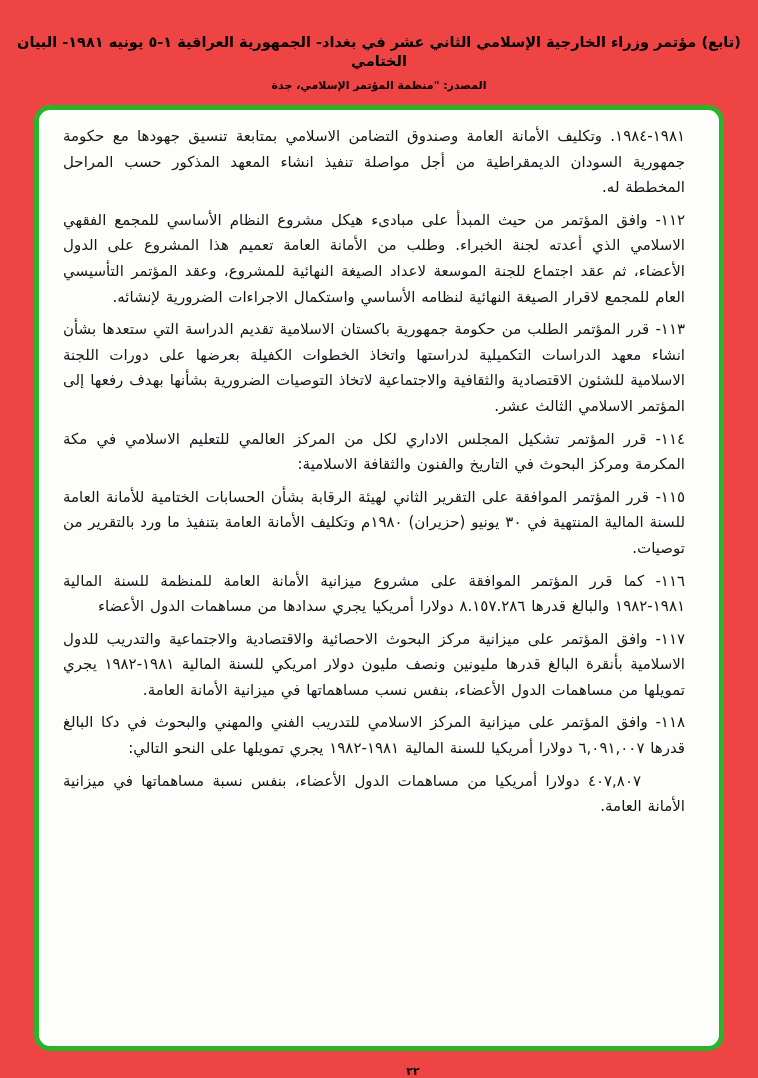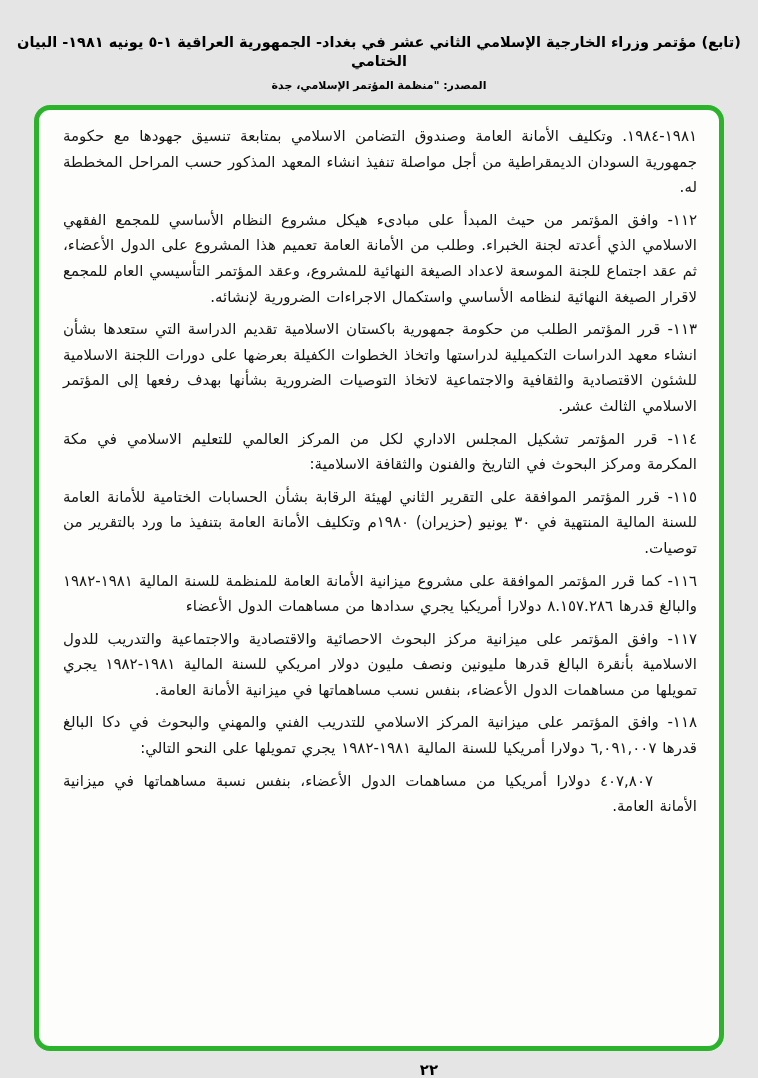--- a/index.html
+++ b/index.html
@@ -7,21 +7,21 @@
     padding: 0;
     background: #fcfcfa;
     font-family: "DejaVu Sans", sans-serif;
   }
   .page {
     position: relative;
     width: 758px;
     height: 1078px;
     overflow: hidden;
     direction: rtl;
-    background: #e5e5e5;
+    background: #ef4444;
   }
   .header {
     padding-top: 33px;
     text-align: center;
   }
   .doc-title {
     font-size: 14.5px;
     font-weight: bold;
     color: #000;
     line-height: 19px;
@@ -38,38 +38,38 @@
     width: 690px;
     height: 946px;
     margin: 13px auto 0 auto;
     border: 5px solid #2bb42b;
     border-radius: 16px;
     background: #fdfdfb;
     padding: 14px 22px 6px 24px;
     overflow: hidden;
   }
   .doc-box p {
-    margin: 0 0 7px 0;
+    margin: 0 12px 7px 0;
     font-size: 15px;
     line-height: 25.6px;
     color: #161616;
     text-align: justify;
     word-spacing: 1px;
   }
   .doc-box p:last-child { margin-bottom: 0; }
   .para-indent { text-indent: 44px; }
   .para-heading { text-align: right; }
   .footer {
     text-align: center;
     margin-top: 9px;
   }
   .page-num {
     position: relative;
-    left: 50px; 
-    font-size: 15px;
+    left: 34px; 
+    font-size: 11px;
     font-weight: bold;
     color: #000;
   }
 </style>
 </head>
 <body style="background: rgb(252, 252, 250);">
 
 <div class="page">
 
   <div class="header">

